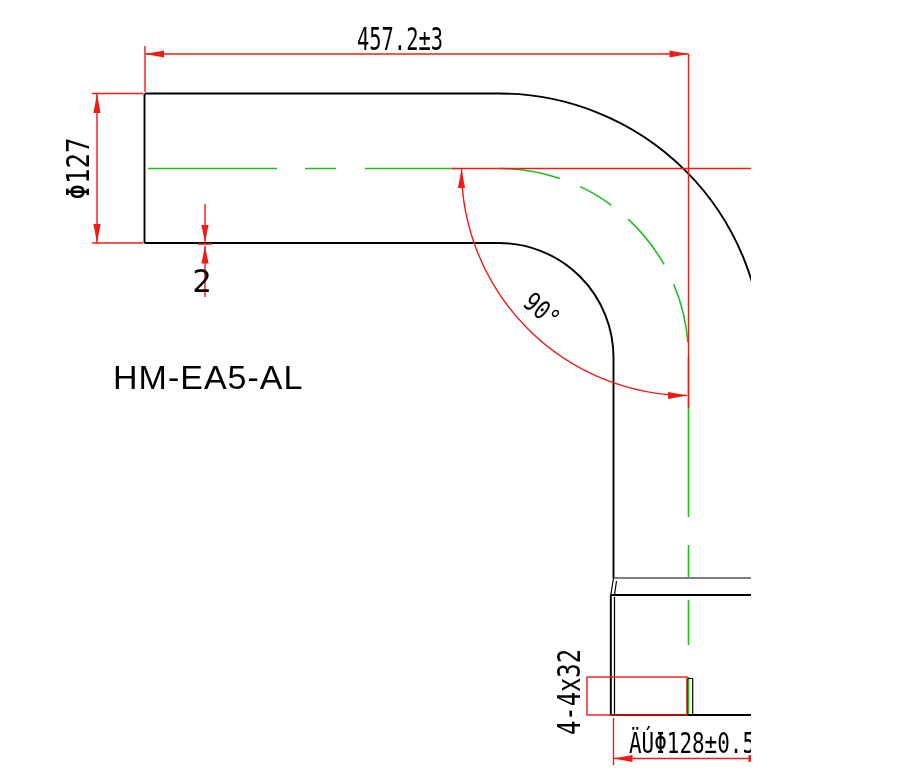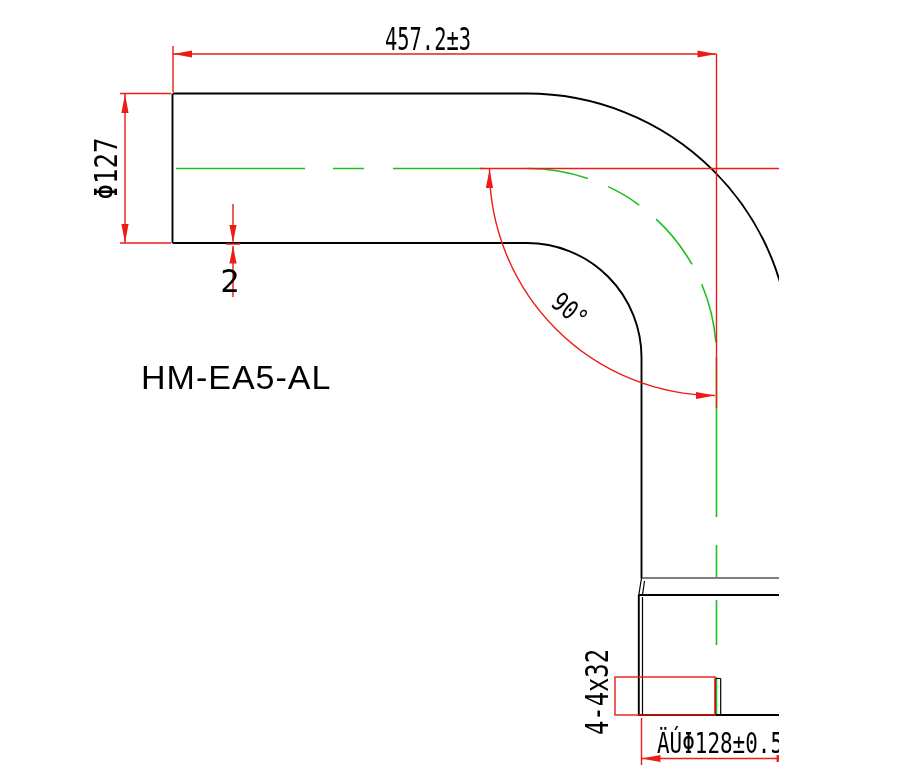--- a/index.html
+++ b/index.html
@@ -2,21 +2,21 @@
 <html style="--red: #ed1c16; --green: #1fbe1f; --black: #000000; --bg: #ffffff;"><head>
 <meta charset="utf-8">
 <style>
   :root{
     --red:#ed1c16;
     --green:#1fbe1f;
     --black:#000000;
     --bg:#ffffff;
   }
   html,body{margin:0;padding:0;background:var(--bg);}
-  .canvas-wrap{width:751px;height:774px;background:var(--bg);position:relative;overflow:hidden;padding-left:28px;}
+  .canvas-wrap{width:751px;height:774px;background:var(--bg);position:relative;overflow:hidden;}
   svg{display:block;}
   .outline{stroke:var(--black);stroke-width:1.9;fill:none;stroke-linecap:butt;}
   .outline-thin{stroke:var(--black);stroke-width:1.2;fill:none;}
   .redline{stroke:var(--red);stroke-width:1.4;fill:none;}
   .greenline{stroke:var(--green);stroke-width:1.6;fill:none;}
   .arrow{fill:var(--red);stroke:none;}
   .dimtext{font-family:"DejaVu Sans Mono",monospace;font-size:32px;fill:var(--black);font-weight:400;}
   .dimtext-sm{font-family:"DejaVu Sans Mono",monospace;font-size:29px;fill:var(--black);font-weight:400;}
   .angletext{font-family:"DejaVu Sans Mono",monospace;font-size:26px;fill:var(--black);font-weight:400;}
   .parttext{font-family:"Liberation Sans","DejaVu Sans",sans-serif;font-size:34px;fill:var(--black);letter-spacing:1px;}

